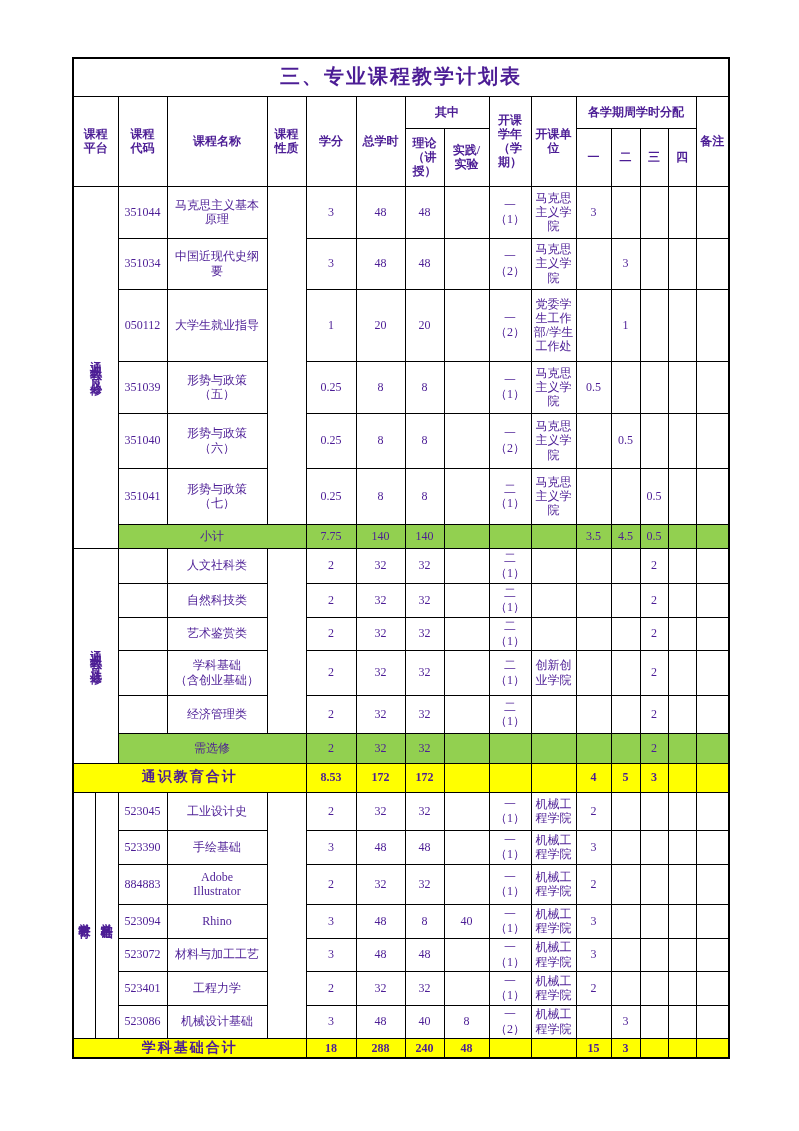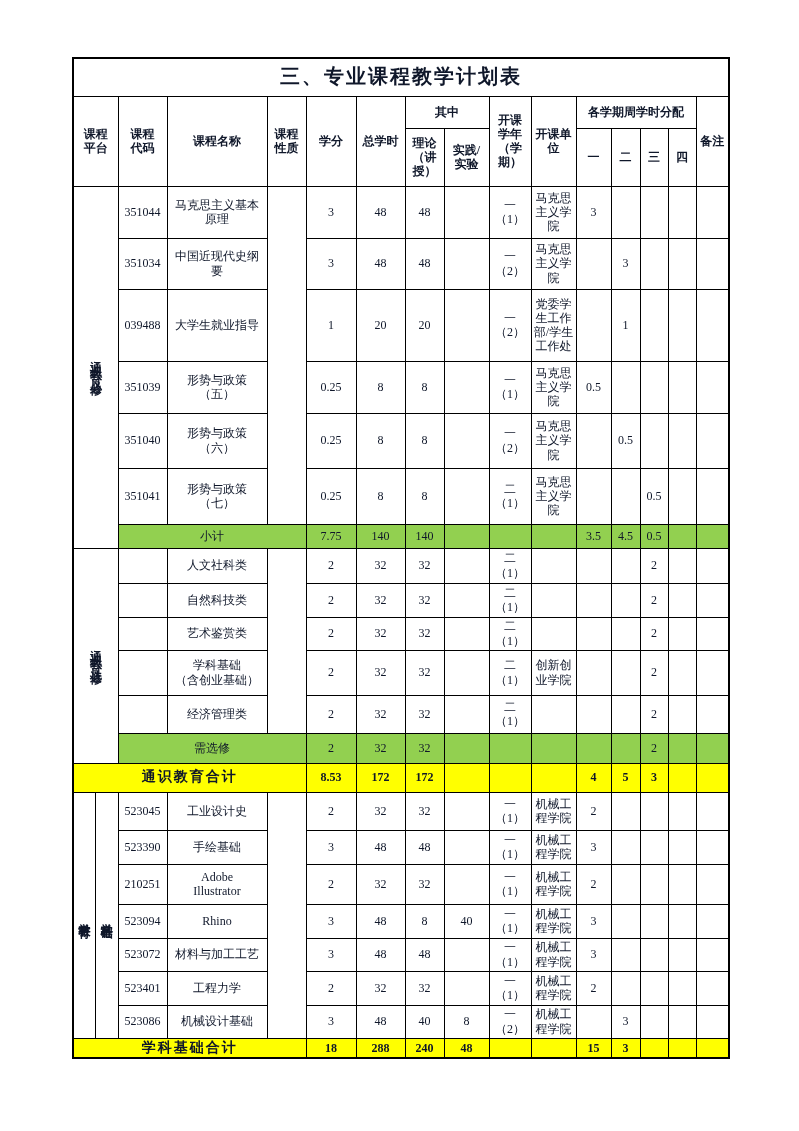--- a/index.html
+++ b/index.html
@@ -1,17 +1,17 @@
 <!DOCTYPE html>
 <html style="--green: #92d050; --yellow: #ffff00;"><head>
 <meta charset="utf-8">
 <style>
   html,body{margin:0;padding:0;background:#ffffff;}
   .page{position:relative;width:799px;height:1131px;background:#fff;overflow:hidden;
-        font-family:"Liberation Serif","DejaVu Serif",serif;color:#0f172a;}
+        font-family:"Liberation Serif","DejaVu Serif",serif;color:#4c1d95;}
   table.plan{position:absolute;left:72px;top:57px;width:656px;border-collapse:collapse;
              table-layout:fixed;border:2.5px solid #000;}
   td{border:1.5px solid #000;text-align:center;vertical-align:middle;
      font-size:12px;line-height:1.18;padding:1px 2px;white-space:pre-line;overflow:hidden;}
   .titlecell{font-size:20px;font-weight:bold;letter-spacing:2px;}
   .hd{font-weight:bold;}
   .nat{font-weight:normal;padding-left:48px;}
   .vert{writing-mode:vertical-lr;text-orientation:mixed;margin:0 auto;
         font-weight:bold;letter-spacing:4px;line-height:1.05;}
   .vert.tight{letter-spacing:1px;}
@@ -114,21 +114,21 @@
 <td>马克思
 主义学
 院</td>
 <td></td>
 <td>3</td>
 <td></td>
 <td></td>
 <td></td>
 </tr>
 <tr style="height:72px">
-<td>039488</td>
+<td>050112</td>
 <td>大学生就业指导</td>
 <td>1</td>
 <td>20</td>
 <td>20</td>
 <td></td>
 <td>一
 （2）</td>
 <td>党委学
 生工作
 部/学生
@@ -356,21 +356,21 @@
 （1）</td>
 <td>机械工
 程学院</td>
 <td>3</td>
 <td></td>
 <td></td>
 <td></td>
 <td></td>
 </tr>
 <tr style="height:40px">
-<td>210251</td>
+<td>884883</td>
 <td>Adobe
 Illustrator</td>
 <td>2</td>
 <td>32</td>
 <td>32</td>
 <td></td>
 <td>一
 （1）</td>
 <td>机械工
 程学院</td>

